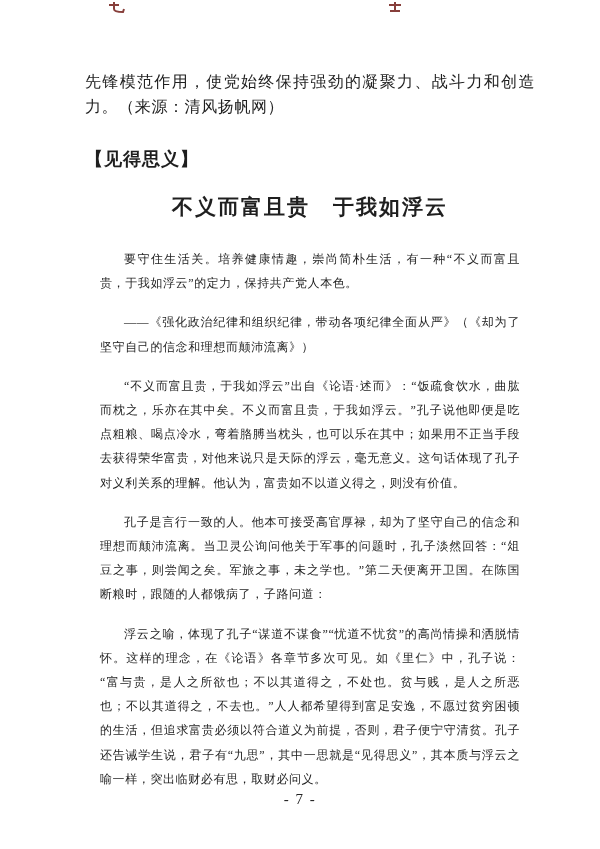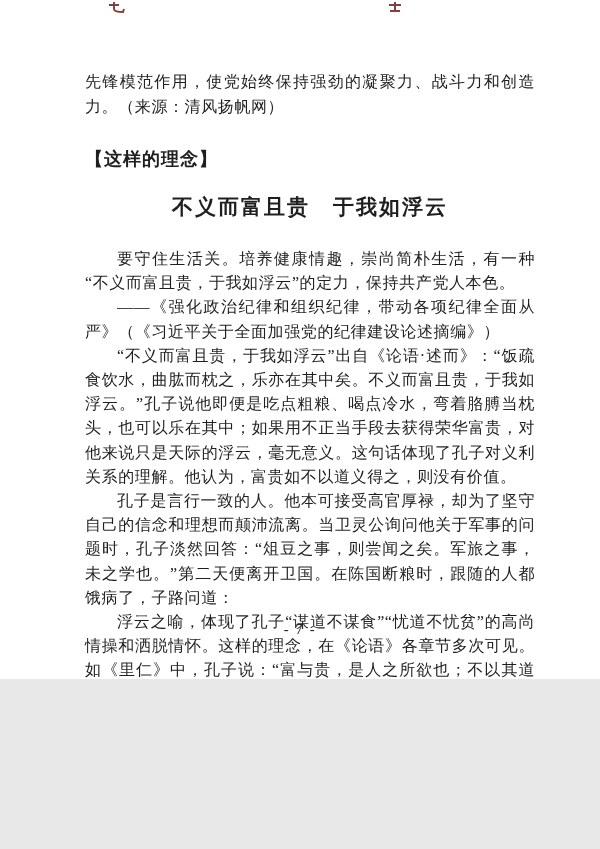--- a/index.html
+++ b/index.html
@@ -1,19 +1,19 @@
 <!DOCTYPE html>
 <html lang="zh"><head>
 <meta charset="utf-8">
 <style>
   html, body { margin: 0; padding: 0; background: #e8e8e8; }
   .page {
     position: relative;
     width: 600px;
-    height: 679px;
+    height: 849px;
     margin: 0 auto;
     background: #ffffff;
     overflow: hidden;
     box-sizing: border-box;
     font-family: "Liberation Serif", "DejaVu Serif", serif;
     color: #1f1f1f;
   }
   .content {
     position: absolute;
     left: 85px;
@@ -38,22 +38,22 @@
   .article-title {
     margin: 22px 0 12px 0;
     font-size: 21px;
     line-height: 28px;
     font-weight: bold;
     text-align: center;
     letter-spacing: 2px;
   }
   .paragraphs { margin-top: 26px; }
   .body-para {
-    margin: 0;
-    font-size: 16px;
+    margin: 15px;
+    font-size: 12px;
     line-height: 24.2px;
     letter-spacing: 0.6px;
     text-align: justify;
     text-justify: inter-ideograph;
     text-indent: 2em;
   }
   .page-footer {
     position: absolute;
     left: 0;
     right: 0;
@@ -84,27 +84,27 @@
   <span class="edge-fragment frag-right">
     <svg width="14" height="12" viewBox="0 0 14 12" aria-hidden="true">
       <path d="M7 0 V9 M1 3 H13 M2 9 H12" fill="none" stroke="#7b2b26" stroke-width="2"></path>
     </svg>
   </span>
 
   <div class="content">
 
     <p class="cont-para">先锋模范作用，使党始终保持强劲的凝聚力、战斗力和创造力。（来源：清风扬帆网）</p>
 
-    <h2 class="section-header">【这样的理念】</h2>
+    <h2 class="section-header">【见得思义】</h2>
 
     <h1 class="article-title">不义而富且贵　于我如浮云</h1>
 
     <div class="paragraphs">
       <p class="body-para">要守住生活关。培养健康情趣，崇尚简朴生活，有一种“不义而富且贵，于我如浮云”的定力，保持共产党人本色。</p>
-      <p class="body-para">——《强化政治纪律和组织纪律，带动各项纪律全面从严》（《习近平关于全面加强党的纪律建设论述摘编》）</p>
+      <p class="body-para">——《强化政治纪律和组织纪律，带动各项纪律全面从严》（《却为了坚守自己的信念和理想而颠沛流离》）</p>
       <p class="body-para">“不义而富且贵，于我如浮云”出自《论语·述而》：“饭疏食饮水，曲肱而枕之，乐亦在其中矣。不义而富且贵，于我如浮云。”孔子说他即便是吃点粗粮、喝点冷水，弯着胳膊当枕头，也可以乐在其中；如果用不正当手段去获得荣华富贵，对他来说只是天际的浮云，毫无意义。这句话体现了孔子对义利关系的理解。他认为，富贵如不以道义得之，则没有价值。</p>
       <p class="body-para">孔子是言行一致的人。他本可接受高官厚禄，却为了坚守自己的信念和理想而颠沛流离。当卫灵公询问他关于军事的问题时，孔子淡然回答：“俎豆之事，则尝闻之矣。军旅之事，未之学也。”第二天便离开卫国。在陈国断粮时，跟随的人都饿病了，子路问道：</p>
       <p class="body-para">浮云之喻，体现了孔子“谋道不谋食”“忧道不忧贫”的高尚情操和洒脱情怀。这样的理念，在《论语》各章节多次可见。如《里仁》中，孔子说：“富与贵，是人之所欲也；不以其道得之，不处也。贫与贱，是人之所恶也；不以其道得之，不去也。”人人都希望得到富足安逸，不愿过贫穷困顿的生活，但追求富贵必须以符合道义为前提，否则，君子便宁守清贫。孔子还告诫学生说，君子有“九思”，其中一思就是“见得思义”，其本质与浮云之喻一样，突出临财必有思，取财必问义。</p>
     </div>
 
   </div>
 
   <div class="page-footer">- 7 -</div>
 
 </div>

